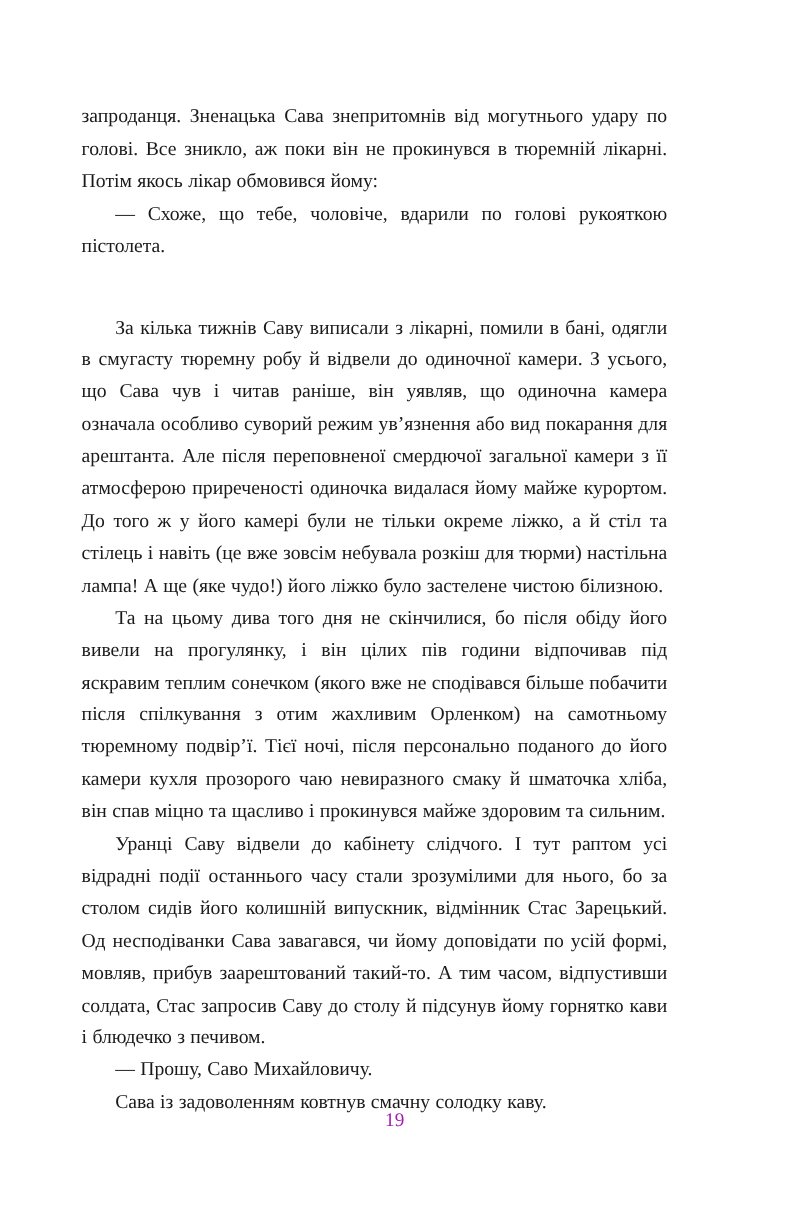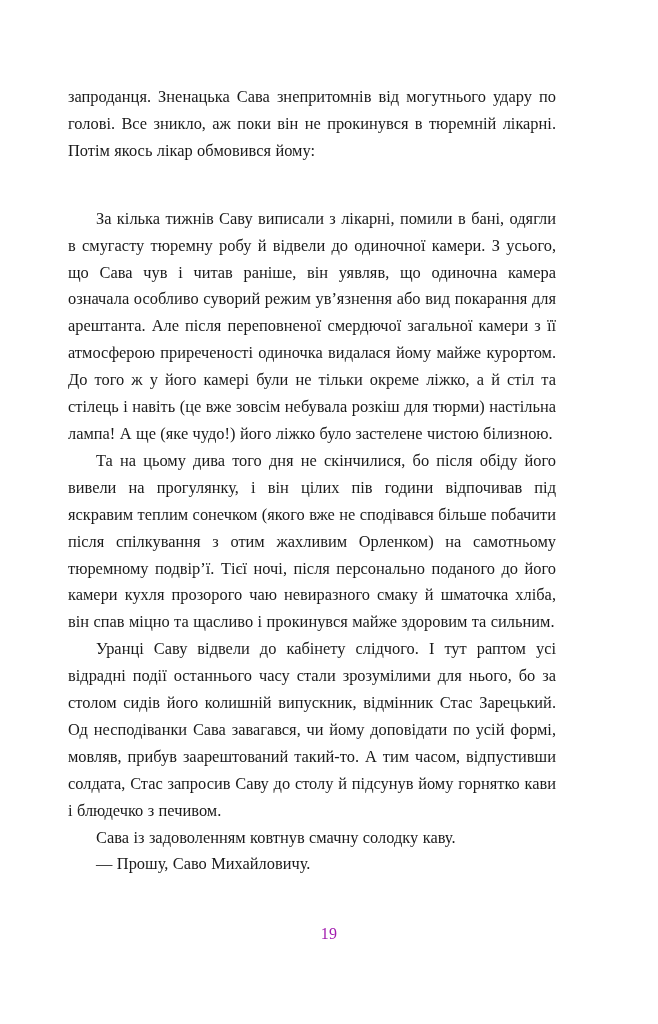--- a/index.html
+++ b/index.html
@@ -63,27 +63,28 @@
   }
 </style>
 </head>
 <body>
 
 <div class="page">
 
   <div class="text-block">
     <p class="para continued">запроданця. Зненацька Сава знепритомнів від могутнього удару по голові. Все зникло, аж поки він не прокинувся в тюремній лікарні. Потім якось лікар обмовився йому:</p>
 
+    <p class="para dialogue">— Схоже, що тебе, чоловіче, вдарили по голові рукояткою пістолета.</p>
 
     <p class="para indent space-before">За кілька тижнів Саву виписали з лікарні, помили в бані, одягли в смугасту тюремну робу й відвели до одиночної камери. З усього, що Сава чув і читав раніше, він уявляв, що одиночна камера означала особливо суворий режим ув’язнення або вид покарання для арештанта. Але після переповненої смердючої загальної камери з її атмосферою приреченості одиночка видалася йому майже курортом. До того ж у його камері були не тільки окреме ліжко, а й стіл та стілець і навіть (це вже зовсім небувала розкіш для тюрми) настільна лампа! А ще (яке чудо!) його ліжко було застелене чистою білизною.</p>
 
     <p class="para indent">Та на цьому дива того дня не скінчилися, бо після обіду його вивели на прогулянку, і він цілих пів години відпочивав під яскравим теплим сонечком (якого вже не сподівався більше побачити після спілкування з отим жахливим Орленком) на самотньому тюремному подвір’ї. Тієї ночі, після персонально поданого до його камери кухля прозорого чаю невиразного смаку й шматочка хліба, він спав міцно та щасливо і прокинувся майже здоровим та сильним.</p>
 
     <p class="para indent">Уранці Саву відвели до кабінету слідчого. І тут раптом усі відрадні події останнього часу стали зрозумілими для нього, бо за столом сидів його колишній випускник, відмінник Стас Зарецький. Од несподіванки Сава завагався, чи йому доповідати по усій формі, мовляв, прибув заарештований такий-то. А тим часом, відпустивши солдата, Стас запросив Саву до столу й підсунув йому горнятко кави і блюдечко з печивом.</p>
 
+    <p class="para dialogue">— Прошу, Саво Михайловичу.</p>
+
     <p class="para indent">Сава із задоволенням ковтнув смачну солодку каву.</p>
-
-    <p class="para dialogue">— Прошу, Саво Михайловичу.</p>
   </div>
 
   <div class="folio">19</div>
 
 </div>
 
 </body></html>

